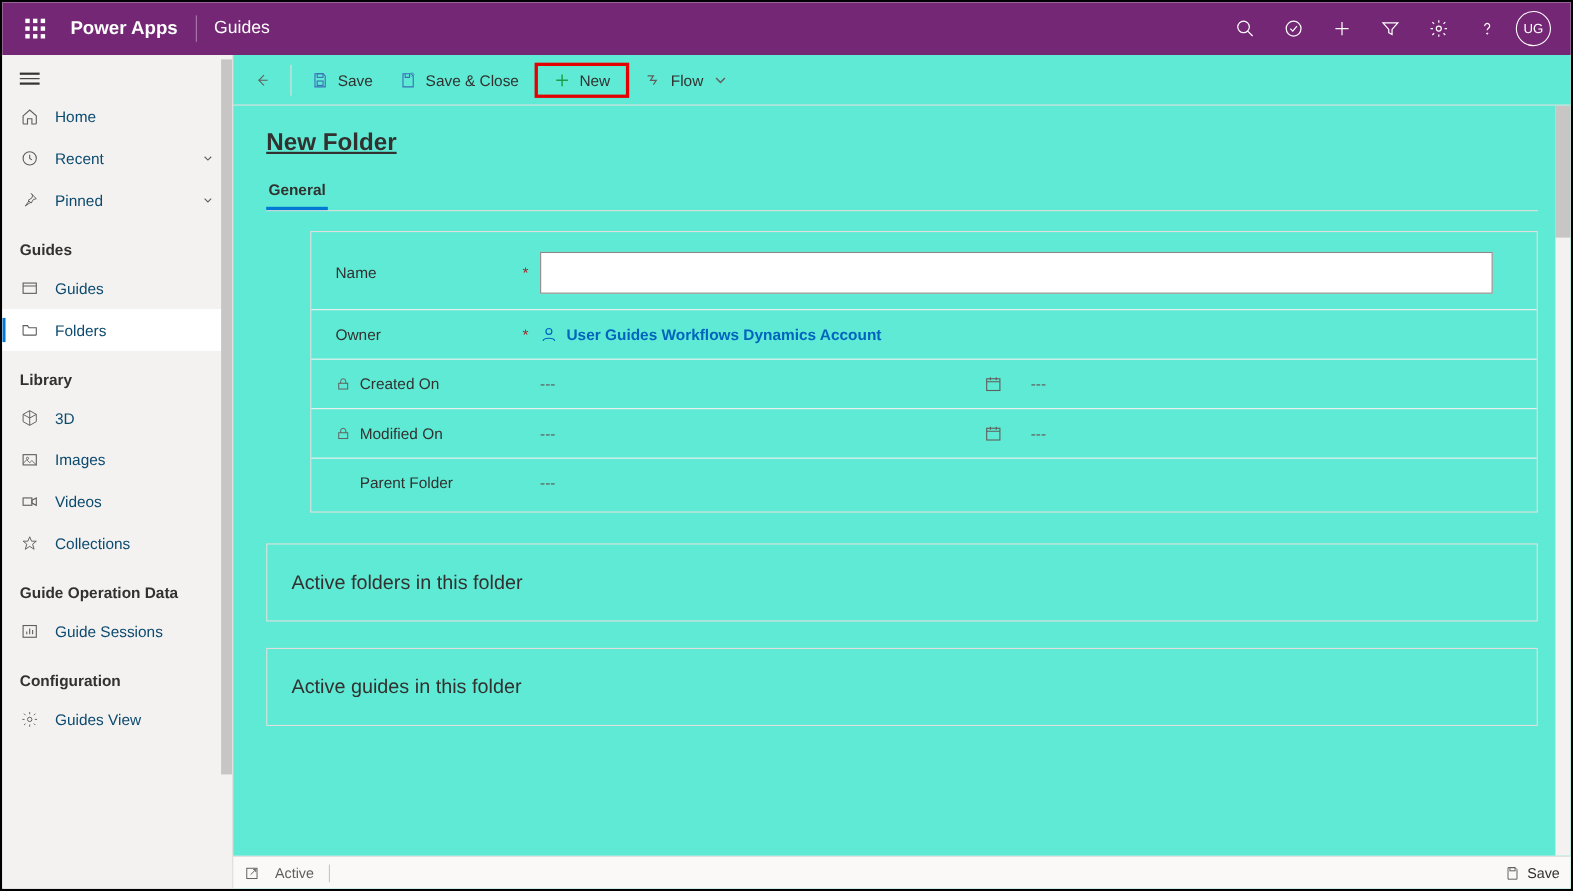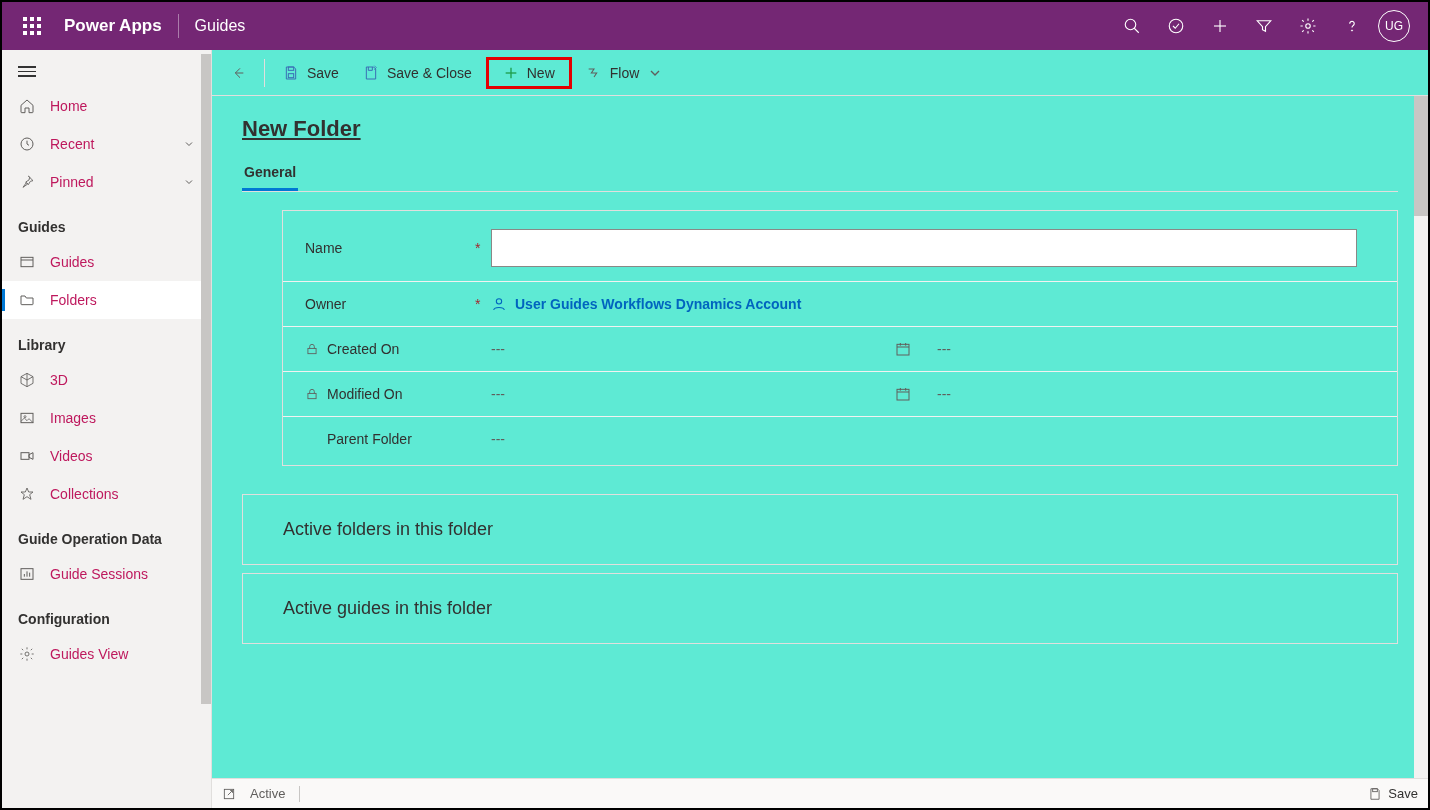--- a/index.html
+++ b/index.html
@@ -14,21 +14,21 @@
 .topbar-right { margin-left: auto; display: flex; align-items: center; gap: 0; }
 .tb-icon { width: 44px; height: 48px; display:flex; align-items:center; justify-content:center; cursor:pointer; }
 .tb-icon svg { stroke: #fff; fill: none; }
 .avatar { width:32px; height:32px; border:1px solid #fff; border-radius:50%; display:flex; align-items:center; justify-content:center; margin: 0 8px 0 4px; cursor:pointer; font-size:12px; }
 .shell { display:flex; height: calc(810px - 48px - 4px); }
 .sidebar { width: 210px; background: #f3f2f1; border-right: 1px solid #e1dfdd; display:flex; flex-direction:column; padding-top: 6px; position:relative; overflow:hidden; }
 .sb-thumb { position:absolute; right:0; top:4px; width:10px; height: 650px; background:#c8c6c4; }
 .sb-toggle { padding: 10px 16px; cursor:pointer; }
 .hamburger { display:flex; flex-direction:column; gap:3px; width:18px; }
 .hamburger span { height:1.5px; background:#333; }
-.nav-item { display:flex; align-items:center; gap: 14px; padding: 10px 16px; cursor:pointer; color:#be185d; position:relative; }
+.nav-item { display:flex; align-items:center; gap: 14px; padding: 10px 16px; cursor:pointer; color:#0c4a6e; position:relative; }
 .nav-item.active { background:#fff; }
 .nav-item.active::before { content:""; position:absolute; left:0; top:8px; bottom:8px; width:3px; background:#0078d4; }
 .nav-icon { width:18px; height:18px; display:flex; align-items:center; justify-content:center; color:#605e5c; }
 .chev { margin-left:auto; color:#605e5c; }
 .section-header { padding: 18px 16px 8px; font-weight:600; color:#323130; font-size:14px; }
 .main { flex:1; display:flex; flex-direction:column; background:#5eead4; position:relative; }
 .cmdbar { height: 46px; border-bottom: 1px solid #e1dfdd; display:flex; align-items:center; padding: 0 8px; gap: 4px; }
 .cmd-btn { display:flex; align-items:center; gap:8px; padding: 6px 10px; cursor:pointer; color:#323130; font-size:14px; }
 .cmd-btn.highlight { border: 3px solid #e30000; padding: 5px 14px; }
 .cmd-btn svg { width:16px; height:16px; }
@@ -46,21 +46,21 @@
 .fld-label { width: 170px; color:#323130; display:flex; align-items:center; gap:8px; }
 .fld-req { color:#a4262c; width:16px; }
 .fld-value { flex:1; display:flex; align-items:center; gap:10px; }
 .fld-input { width: 98%; height: 38px; border:1px solid #8a8886; padding: 6px 10px; font-size:14px; }
 .owner-link { color:#0064bf; font-weight:600; display:flex; align-items:center; gap:8px; }
 .lock { color:#605e5c; }
 .dash { color:#605e5c; }
 .cal { color:#605e5c; margin-left: auto; }
 .date-col { width: 420px; display:flex; align-items:center; }
 .time-col { margin-left: 16px; color:#605e5c; }
-.subcard { border:1px solid #e1dfdd; padding: 24px 40px; margin-bottom: 8px; }
+.subcard { border:1px solid #e1dfdd; padding: 24px 22px; margin-bottom: 24px; }
 .sub-title { font-size: 18px; color:#323130; }
 .statusbar { height: 30px; border-top: 1px solid #e1dfdd; background:#faf9f8; display:flex; align-items:center; padding: 0 10px; gap: 14px; font-size:13px; color:#605e5c; }
 .statusbar .right { margin-left:auto; display:flex; align-items:center; gap:6px; cursor:pointer; color:#323130; }
 svg { display:block; }
 </style>
 </head>
 <body>
 
 <div class="topbar">
   <div class="waffle">

